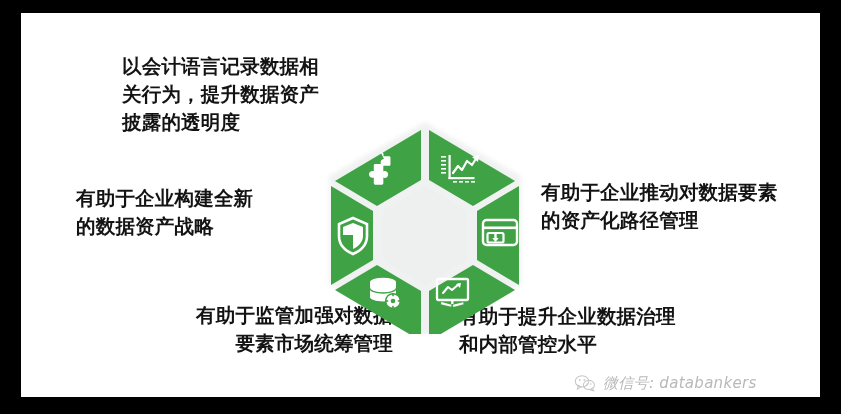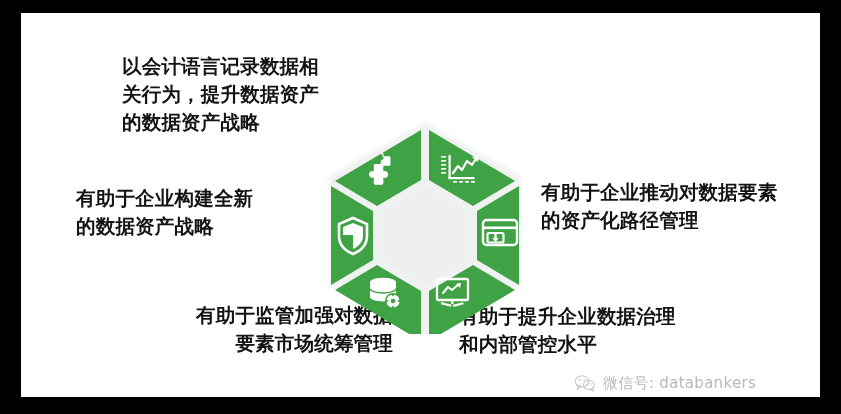--- a/index.html
+++ b/index.html
@@ -57,31 +57,31 @@
     display:flex;
     align-items:center;
     gap:7px;
     color:#b9b9b9;
     font-size:15px;
     line-height:18px;
     font-weight:400;
     letter-spacing:0.3px;
   }
   #watermark .wm-icon { width:22px; height:18px; display:block; flex:0 0 auto; }
-  #watermark .wm-text { white-space:nowrap; }
+  #watermark .wm-text { white-space:nowrap;font-style:italic; }
 </style>
 </head>
 <body>
 
 <div id="stage">
   <div id="canvas">
 
     <div class="callout c-topleft">以会计语言记录数据相
 关行为，提升数据资产
-的数据资产战略</div>
+披露的透明度</div>
 
 
     <div class="callout c-left">有助于企业构建全新
 的数据资产战略</div>
 
     <div class="callout c-right">有助于企业推动对数据要素
 的资产化路径管理</div>
 
     <div class="callout c-botleft">有助于监管加强对数据
 要素市场统筹管理</div>

